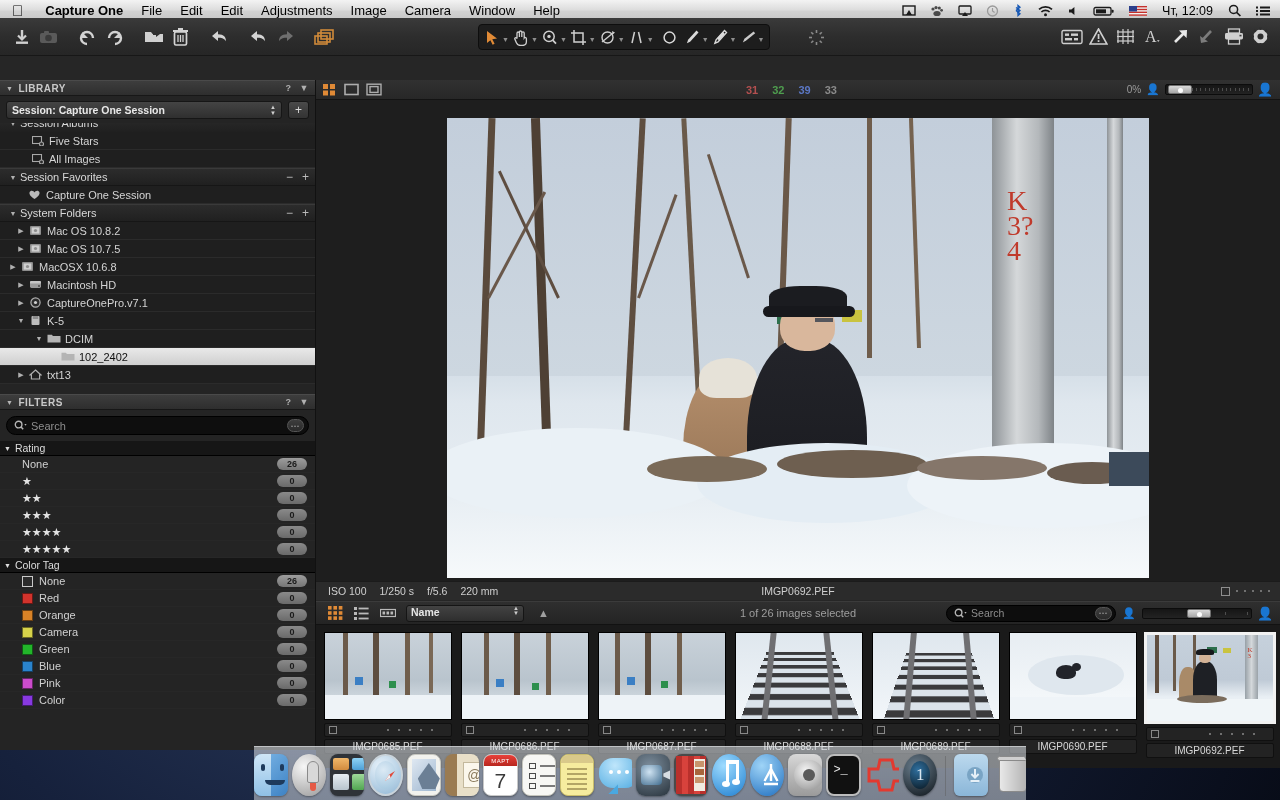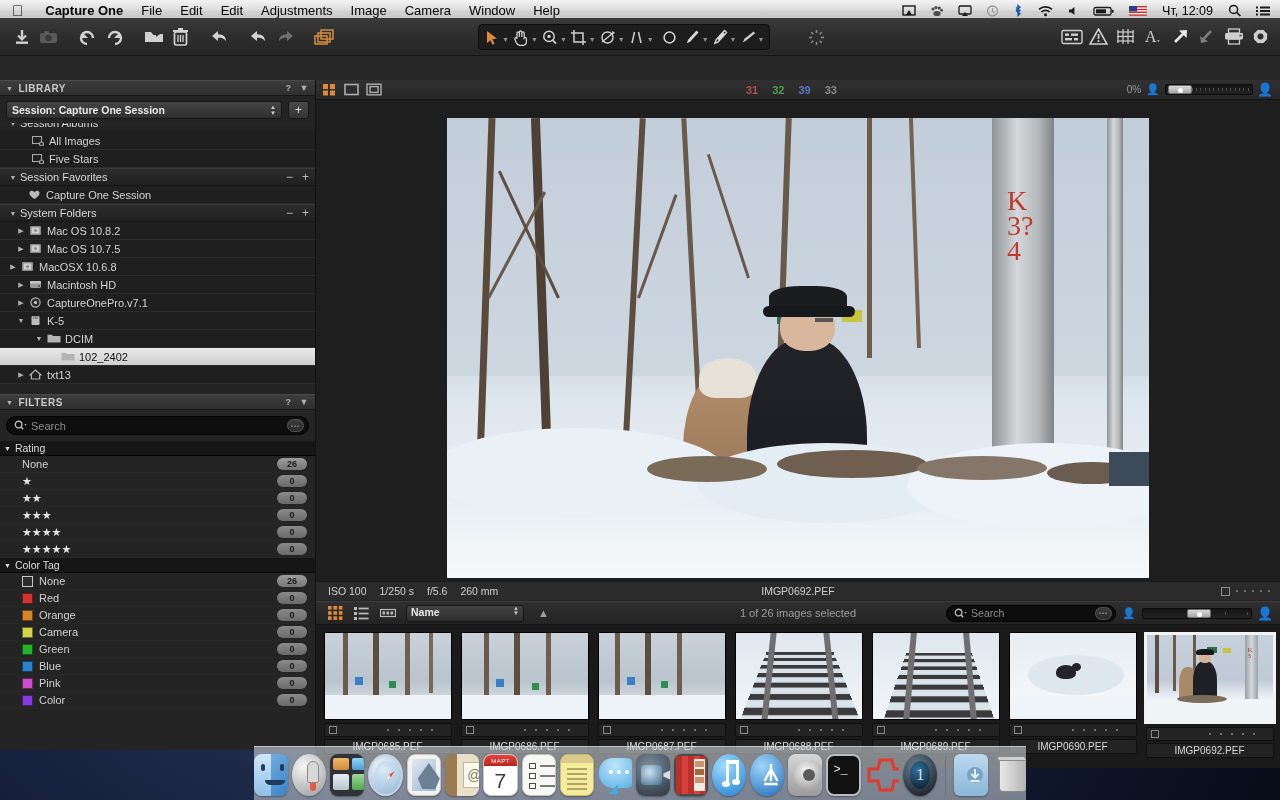--- a/index.html
+++ b/index.html
@@ -675,30 +675,30 @@
             <span>Session Albums</span>
           </div>
       </div>
       <div class="tree-row" style="padding-left:30px;">
         <span class="ic">
           <svg width="12" height="10">
               <rect x="0.5" y="0.5" width="9" height="7" fill="none" stroke="#a8a8a8" stroke-width="1.1"></rect>
               <circle cx="9.5" cy="8" r="2" fill="#2b2b2b" stroke="#a8a8a8" stroke-width="1.1"></circle>
             </svg>
         </span>
-        <span>All Images</span>
+        <span>Five Stars</span>
       </div>
       <div class="tree-row" style="padding-left:30px;">
         <span class="ic">
           <svg width="12" height="10">
               <rect x="0.5" y="0.5" width="9" height="7" fill="none" stroke="#a8a8a8" stroke-width="1.1"></rect>
               <circle cx="9.5" cy="8" r="2" fill="#2b2b2b" stroke="#a8a8a8" stroke-width="1.1"></circle>
             </svg>
         </span>
-        <span>Five Stars</span>
+        <span>All Images</span>
       </div>
 
       <div class="grouphdr">
         <span class="disc-tri">▼</span>
         <span>Session Favorites</span>
         <span class="ctl">
             <span>−</span>
             <span>+</span>
           </span>
       </div>
@@ -957,21 +957,21 @@
       <div style="position:absolute;left:600px;bottom:94px;width:90px;height:22px;border-radius:50%;background:#6a5c50;"></div>
       <div style="position:absolute;right:0;bottom:92px;width:40px;height:34px;background:#3c4a5a;"></div>
     </div>
   </div>
 
   <div id="infobar">
     <div class="exif">
       <span>ISO 100</span>
       <span>1/250 s</span>
       <span>f/5.6</span>
-      <span>260 mm</span>
+      <span>220 mm</span>
     </div>
     <div class="fname">IMGP0692.PEF</div>
     <div class="right">
       <span class="mini-box"></span>
       <span class="mini-dots">
           <i></i>
           <i></i>
           <i></i>
           <i></i>
           <i></i>

